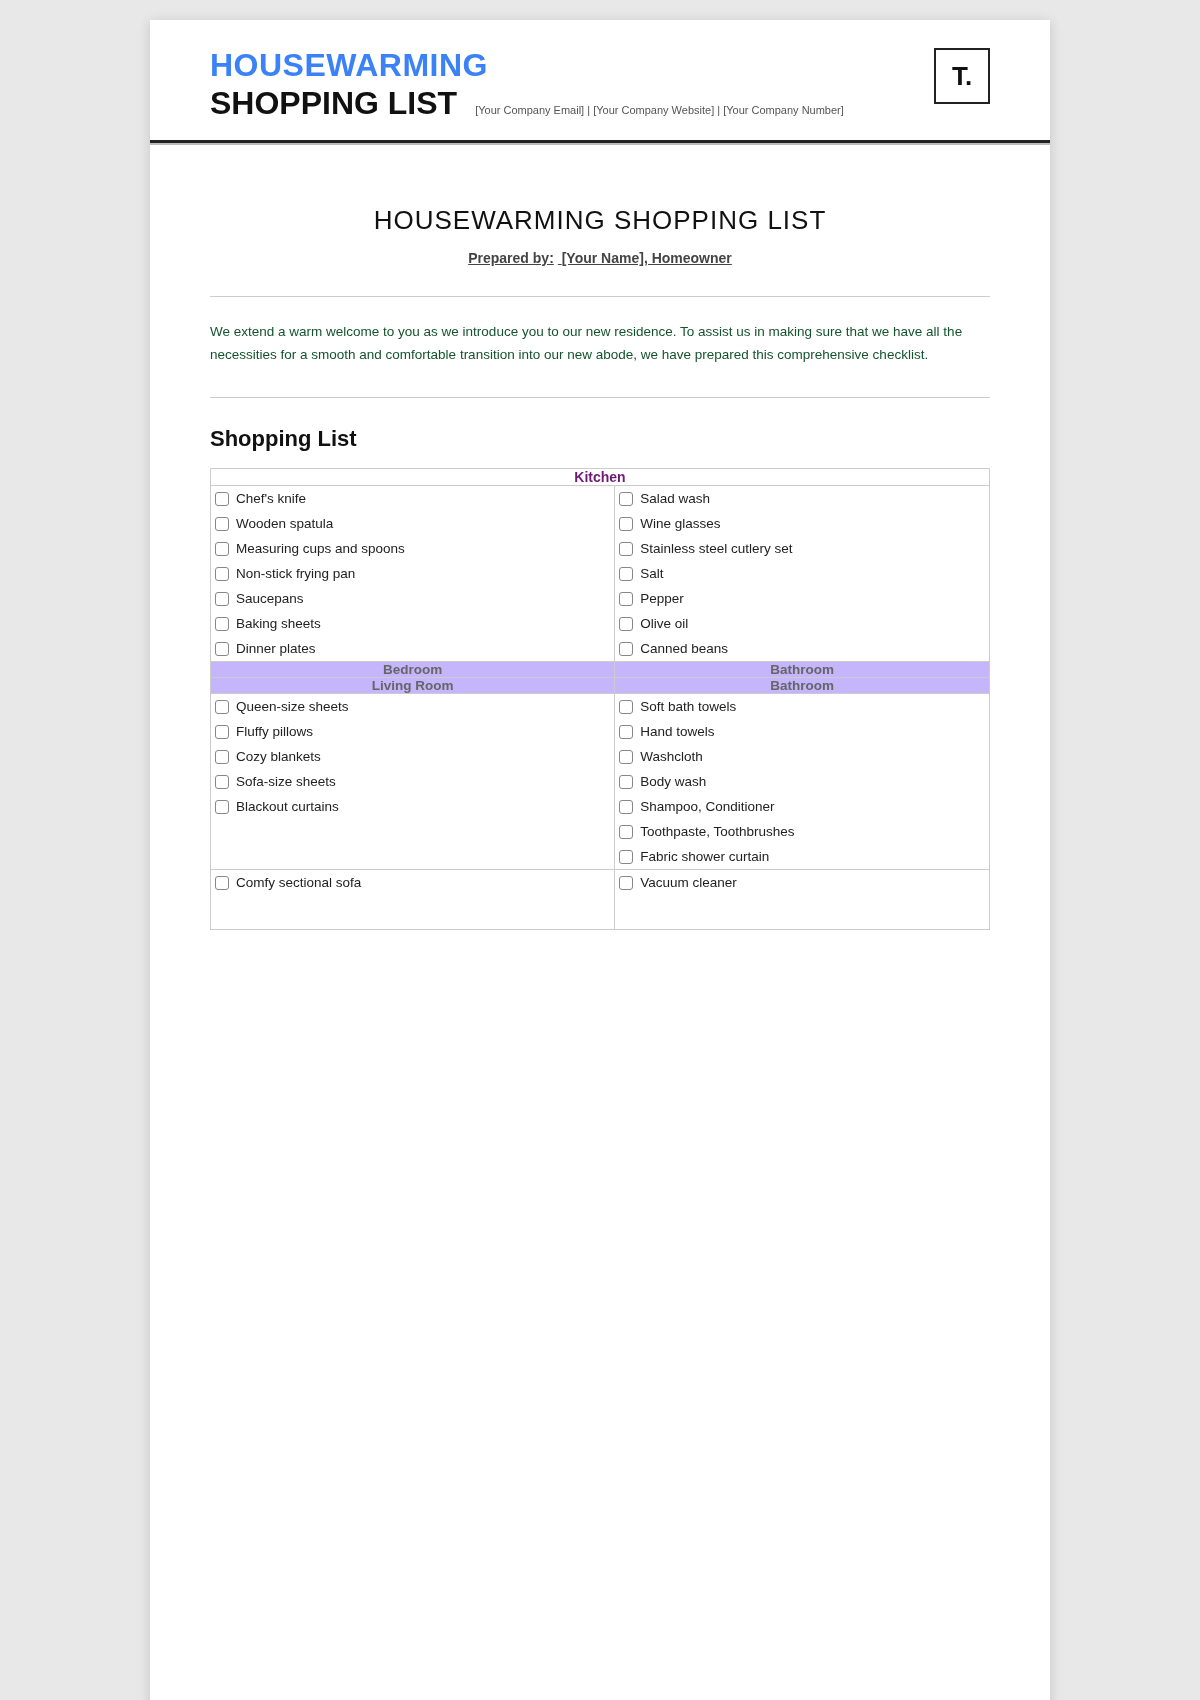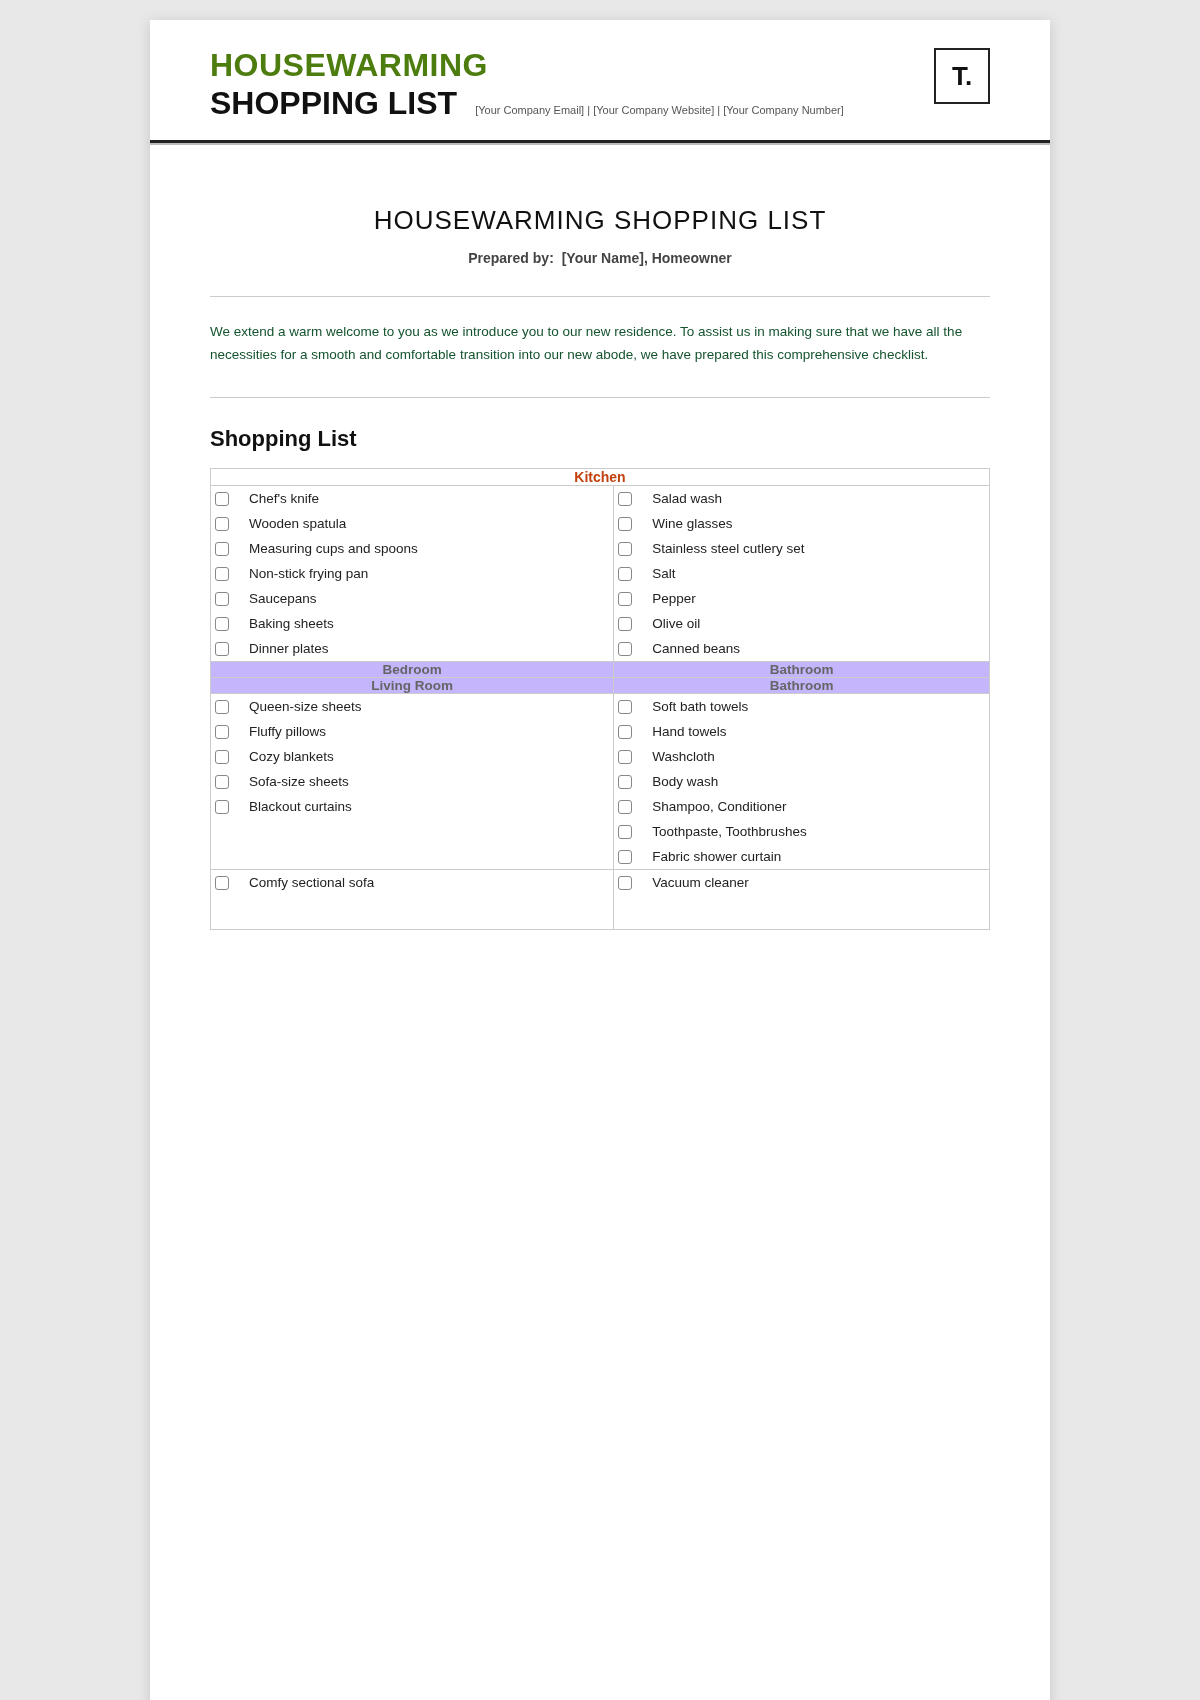--- a/index.html
+++ b/index.html
@@ -24,21 +24,21 @@
     .header-top {
       display: flex;
       justify-content: space-between;
       align-items: flex-start;
       padding-bottom: 18px;
     }
     .header-title-block {}
     .header-main-title {
       font-size: 32px;
       font-weight: 900;
-      color: #4d7c0f;
+      color: #3b82f6;
       line-height: 1.1;
       text-transform: uppercase;
       letter-spacing: 0.5px;
     }
     .header-subtitle-line {
       display: flex;
       align-items: baseline;
       gap: 8px;
       margin-top: 2px;
     }
@@ -81,20 +81,21 @@
       color: #111;
       text-transform: uppercase;
       letter-spacing: 1px;
       margin-bottom: 14px;
     }
     .doc-prepared {
       text-align: center;
       font-size: 14px;
       color: #444;
       margin-bottom: 30px;
+      text-decoration: underline;
     }
     .doc-prepared span {
       font-weight: 700;
     }
     .section-divider {
       border: none;
       border-top: 1px solid #ccc;
       margin: 0 0 24px 0;
     }
     .intro-text {
@@ -125,36 +126,36 @@
       border: 1px solid #ccc;
       vertical-align: top;
       padding: 0;
     }
     .section-header-cell {
       text-align: center;
       font-weight: 700;
       padding: 10px 14px;
       background: #fff;
       font-size: 14px;
-      color: #c2410c;
+      color: #701a75;
     }
     .section-header-cell.sub {
       color: #666;
       font-weight: 700;
       font-size: 13.5px;
       background: #c4b5fd;
     }
     .items-cell {
       padding: 6px 12px 12px 12px;
       vertical-align: top;
     }
     .check-item {
       display: flex;
       align-items: center;
-      gap: 20px;
+      gap: 7px;
       padding: 5px 4px;
       color: #222;
       font-size: 13.5px;
     }
     .checkbox {
       width: 14px;
       height: 14px;
       border: 1.5px solid #888;
       border-radius: 3px;
       flex-shrink: 0;

